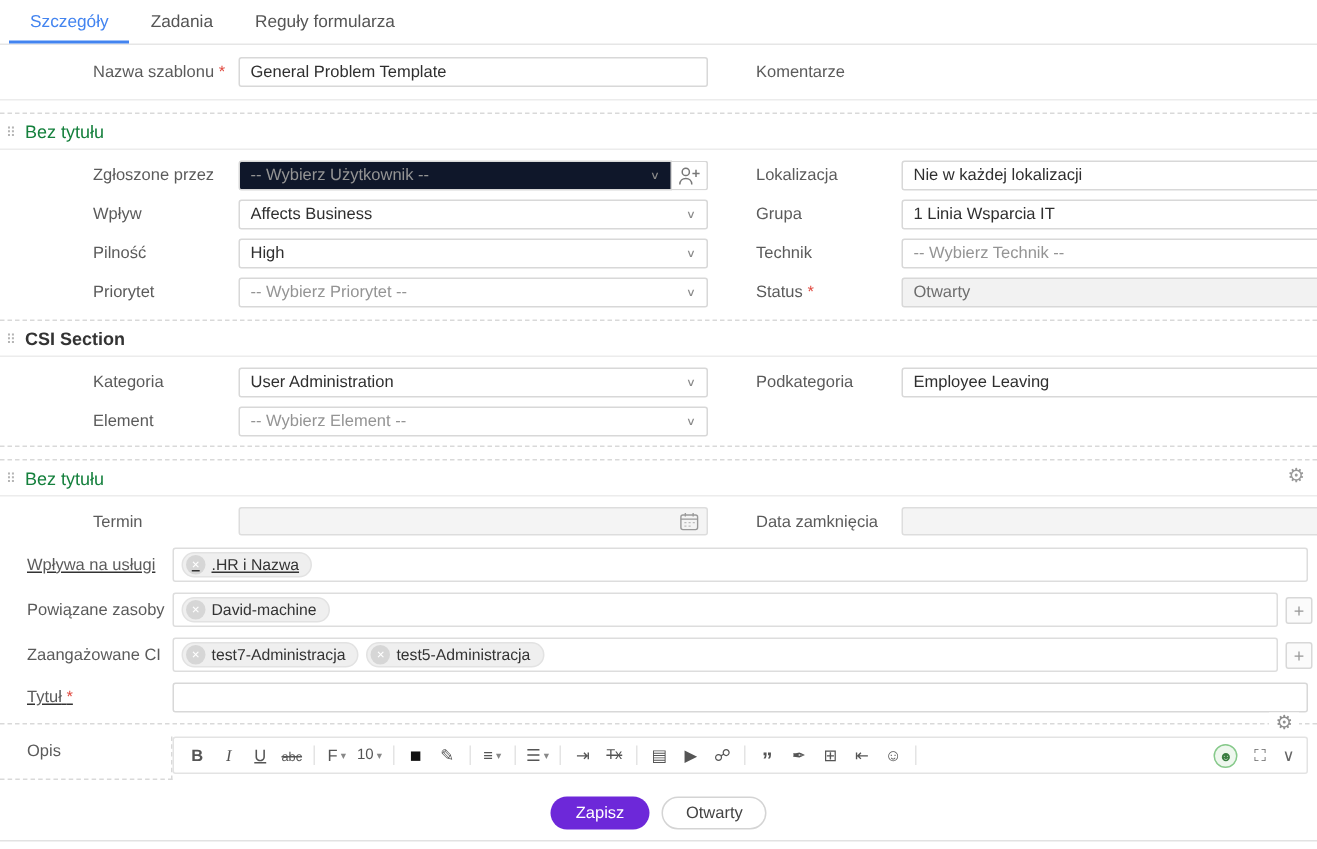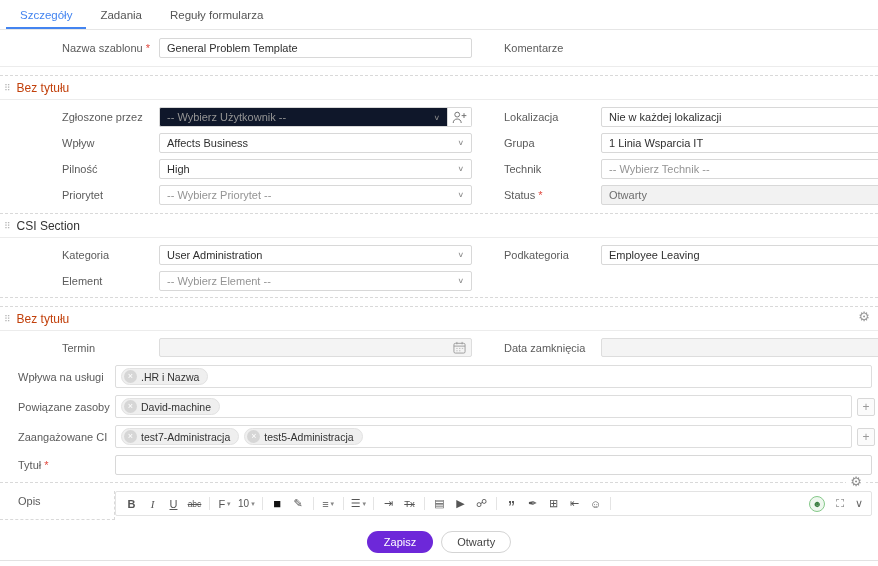--- a/index.html
+++ b/index.html
@@ -9,21 +9,21 @@
     font-size: 11px; color: #333; background: #fff; overflow: hidden;
   }
   
   .tabbar { display:flex; height:30px; border-bottom:1px solid #e6e6e6; padding-left:6px; }
   .tab { padding:9px 14px 5px; color:#555; cursor:pointer; border-bottom:2px solid transparent; font-size:11.5px; }
   .tab.active { color:#4384f0; border-bottom-color:#4384f0; }
   
   .content { padding-top:8px; }
   .row2 { display:grid; grid-template-columns:115px 313px 129px 315px 1fr; align-items:center; margin-bottom:6px;margin-left:44px; }
   .rowfull { display:grid; grid-template-columns:115px 1fr 26px; align-items:center; margin-bottom:7px; }
-  .rowfull.noplus { grid-template-columns:115px 1fr 6px; }
+  .rowfull.noplus { grid-template-columns:115px 1fr 6px;text-decoration:underline; }
   .lbl { padding-left:18px; color:#5b5b5b; }
   .lbl.r { padding-left:32px; }
   .req { color:#e0483e; }
   
   .select { height:20px; border:1px solid #d8d8d8; border-radius:2px; background:#fff;
             display:flex; align-items:center; padding:0 7px; cursor:pointer; }
   .select .val { flex:1; color:#2f2f2f; font-weight:500; white-space:nowrap; overflow:hidden; }
   .select.ph .val { color:#949494; font-weight:400; }
   .select.disabled { background:#f2f2f2; cursor:default; }
   .select.disabled .val { color:#6e6e6e; }
@@ -35,22 +35,22 @@
   .selwrap .select { flex:1; border-radius:2px 0 0 2px; }
   .adduser { width:24px; height:20px; border:1px solid #d8d8d8; border-left:none; background:#fff;
              border-radius:0 2px 2px 0; display:flex; align-items:center; justify-content:center; cursor:pointer; }
   .hline { border-top:1px solid #ececec; margin-top:8px; }
   
   .sec { border-top:1px dashed #d9d9d9; margin-top:8px; }
   .sec.closedash { border-bottom:1px dashed #d9d9d9; }
   .sec-head { position:relative; display:flex; align-items:center; gap:6px; height:24px;
               padding-left:4px; border-bottom:1px solid #ececec; margin-bottom:7px; }
   .drag { color:#b5b5b5; font-size:9px; cursor:grab; }
-  .sec-title { font-size:12px; color:#c2410c; }
-  .sec-title.dark { color:#333; font-weight:normal; }
+  .sec-title { font-size:12px; color:#15803d; }
+  .sec-title.dark { color:#333; font-weight:bold; }
   .sec-gear { position:absolute; right:8px; top:3px; color:#9a9a9a; font-size:13px; cursor:pointer; line-height:1; }
   
   .datefield { height:19px; background:#f4f4f4; border:1px solid #ddd; border-radius:2px;
                display:flex; align-items:center; justify-content:flex-end; padding:0 5px; }
   .tagbox { min-height:23px; border:1px solid #ddd; border-radius:2px; display:flex;
             align-items:center; gap:5px; padding:2px 5px; background:#fff; }
   .chip { display:inline-flex; align-items:center; gap:4px; background:#efefef; border:1px solid #e2e2e2;
           border-radius:10px; padding:1px 8px 1px 2px; font-size:10.5px; color:#333; white-space:nowrap; }
   .chip .x { width:13px; height:13px; background:#d6d6d6; color:#fff; border-radius:50%;
              display:flex; align-items:center; justify-content:center; font-size:9px; cursor:pointer; line-height:1; }

